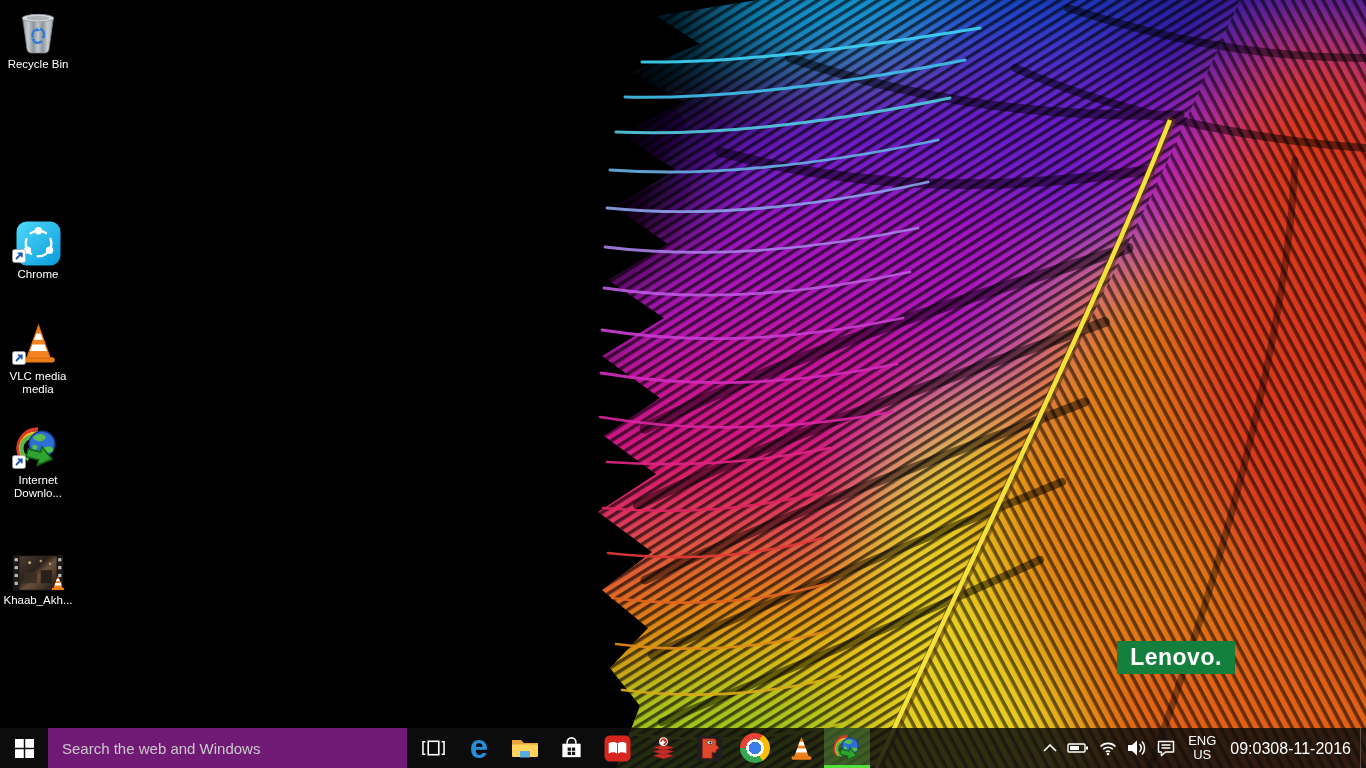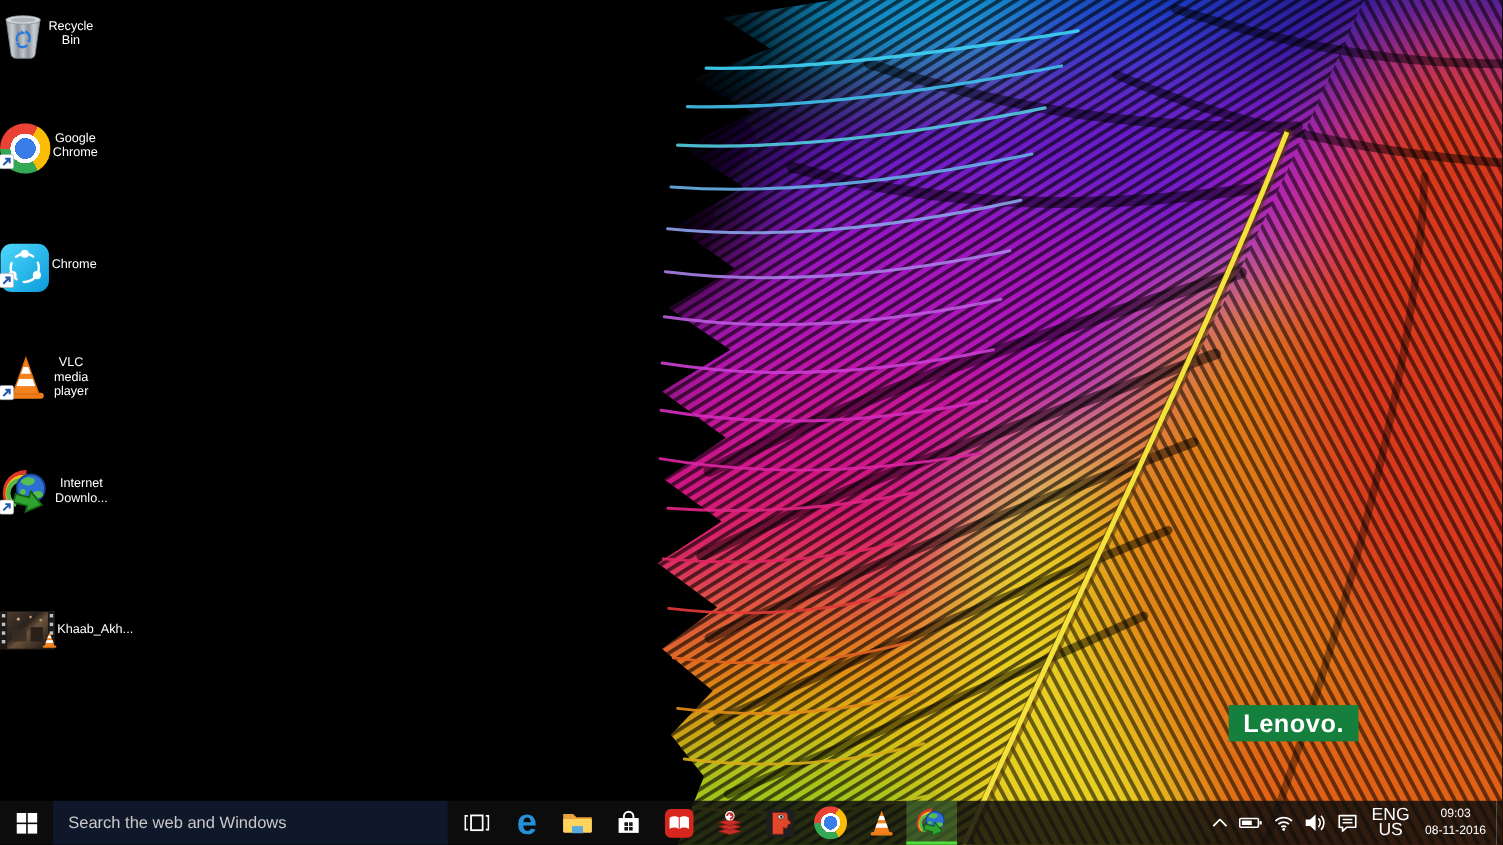--- a/index.html
+++ b/index.html
@@ -4,51 +4,51 @@
 <style>
   html,body{margin:0;padding:0;width:1366px;height:768px;overflow:hidden;background:#000;
     font-family:"Liberation Sans",sans-serif;-webkit-font-smoothing:antialiased;}
   #stage{position:relative;width:1366px;height:768px;overflow:hidden;}
   #wp{position:absolute;left:0;top:0;z-index:0;}
   
   #lenovo{position:absolute;left:1117px;top:641px;width:118px;height:33px;background:#15803d;
     display:flex;align-items:center;justify-content:center;z-index:1;}
   #lenovo span{color:#fff;font-size:23px;font-weight:bold;letter-spacing:.5px;}
   
-  .cell{position:absolute;left:0;width:76px;display:flex;flex-direction:row;align-items:center;
+  .cell{position:absolute;left:0;width:76px;display:flex;flex-direction:column;align-items:center;
     gap:2px;z-index:2;cursor:default;}
   .ic{width:50px;height:50px;display:flex;align-items:flex-end;justify-content:center;position:relative;}
   .lbl{font-size:11.5px;line-height:13px;color:#fff;text-align:center;
     text-shadow:0 1px 2px #000,0 0 4px #000,1px 1px 2px #000;}
   .badge{position:absolute;left:-1px;bottom:-1px;}
   .chrome-ball{border-radius:50%;}
   .chrome-46{width:46px;height:46px;background:
     radial-gradient(circle,#3B7DE8 0 9.5px,#fff 9.5px 13.5px,rgba(0,0,0,0) 13.5px),
     conic-gradient(from 30deg,#FBBC05 0 120deg,#34A853 120deg 240deg,#EA4335 240deg 360deg);}
   .chrome-30{width:30px;height:30px;background:
     radial-gradient(circle,#3B7DE8 0 6.2px,#fff 6.2px 8.8px,rgba(0,0,0,0) 8.8px),
     conic-gradient(from 30deg,#FBBC05 0 120deg,#34A853 120deg 240deg,#EA4335 240deg 360deg);}
   
   #taskbar{position:absolute;left:0;bottom:0;width:1366px;height:40px;
     background:rgba(14,14,14,.84);display:flex;align-items:stretch;z-index:5;}
   .tbtn{width:46px;height:40px;display:flex;align-items:center;justify-content:center;
     background:transparent;border:none;padding:0;position:relative;cursor:pointer;}
   #start-btn{width:48px;}
-  #searchbox{width:345px;height:40px;border:none;outline:none;background:#0f172a;color:#C9C9C9;
+  #searchbox{width:345px;height:40px;border:none;outline:none;background:#701a75;color:#C9C9C9;
     font-size:15px;padding:0 0 0 14px;font-family:"Liberation Sans",sans-serif;}
   #searchbox::placeholder{color:#C9C9C9;opacity:1;}
   .tbtn.active{background:rgba(116,196,88,.32);}
   .tbtn.active::after{content:"";position:absolute;left:0;right:0;bottom:0;height:3px;background:#52DE3A;}
   #tray{margin-left:auto;display:flex;align-items:center;}
   .trbtn{height:40px;border:none;background:transparent;display:flex;align-items:center;
     justify-content:center;padding:0 5px;cursor:pointer;}
   .lang{display:flex;flex-direction:column;align-items:center;justify-content:center;
-    color:#fff;font-size:16px;line-height:14px;padding:0 8px;}
-  .clock{display:flex;flex-direction:column;align-items:center;justify-content:center;
-    color:#fff;font-size:11px;line-height:15px;padding:0 9px 0 6px;text-align:center;}
+    color:#fff;font-size:13px;line-height:14px;padding:0 8px;}
+  .clock{display:flex;flex-direction:row;align-items:center;justify-content:center;
+    color:#fff;font-size:16px;line-height:15px;padding:0 9px 0 6px;text-align:center;}
   #showdesk{width:6px;height:40px;border:none;background:transparent;
     border-left:1px solid rgba(255,255,255,.22);padding:0;cursor:pointer;}
 </style>
 </head>
 <body>
 
 <div id="stage">
 
   <svg id="wp" width="1366" height="768" viewBox="0 0 1366 768" aria-hidden="true">
     <rect width="1366" height="768" fill="#000"></rect>
@@ -154,32 +154,20 @@
         <g fill="#2E7BD6">
           <polygon points="20.5,19.2 24.2,22.6 19.2,23.4"></polygon>
           <polygon points="29.6,30.6 25.2,29.8 28.6,26.4"></polygon>
           <polygon points="14.8,31.6 18.9,30.8 18,35.4"></polygon>
         </g>
       </svg>
     </div>
     <div class="lbl">Recycle Bin</div>
   </div>
 
-  <div class="cell" style="top:108px">
-    <div class="ic">
-      <div class="chrome-ball chrome-46"></div>
-      <span class="badge">
-        <svg width="14" height="14" viewBox="0 0 14 14">
-            <rect x="0.5" y="0.5" width="13" height="13" rx="2" fill="#fff" stroke="#9aa0a6" stroke-width="0.6"></rect>
-            <path d="M4,10 L9.5,4.5 M5.8,4.3 H9.8 V8.3" stroke="#1E56B0" stroke-width="1.8" fill="none"></path>
-          </svg>
-      </span>
-    </div>
-    <div class="lbl"><span>Google</span><br><span>Chrome</span></div>
-  </div>
 
   <div class="cell" style="top:216px">
     <div class="ic">
       <svg width="45" height="45" viewBox="0 0 44 44">
         <defs>
             <linearGradient id="shg" x1="0" y1="0" x2="1" y2="1">
           <stop offset="0" stop-color="#4ED9FA"></stop>
               <stop offset="1" stop-color="#0B9BDC"></stop>
             </linearGradient>
           </defs>
@@ -215,21 +203,21 @@
         </g>
         <path d="M13,2.5 L19.5,20.5 H6.5 Z" fill="none" stroke="#D96F10" stroke-width="0.7"></path>
       </svg>
       <span class="badge">
         <svg width="14" height="14" viewBox="0 0 14 14">
             <rect x="0.5" y="0.5" width="13" height="13" rx="2" fill="#fff" stroke="#9aa0a6" stroke-width="0.6"></rect>
             <path d="M4,10 L9.5,4.5 M5.8,4.3 H9.8 V8.3" stroke="#1E56B0" stroke-width="1.8" fill="none"></path>
           </svg>
       </span>
     </div>
-    <div class="lbl"><span>VLC media</span><br><span>player</span></div>
+    <div class="lbl"><span>VLC media</span><br><span>media</span></div>
   </div>
 
   <div class="cell" style="top:422px">
     <div class="ic">
       <svg width="48" height="48" viewBox="0 0 30 30">
         <path d="M4.5,21.5 A12,12 0 0 1 15,3.2" stroke="#E03828" stroke-width="2.4" fill="none"></path>
         <path d="M6.8,21.8 A9.6,9.6 0 0 1 15,5.8" stroke="#F2C020" stroke-width="2.4" fill="none"></path>
         <path d="M9.2,22 A7.2,7.2 0 0 1 15,8.4" stroke="#57B847" stroke-width="2.4" fill="none"></path>
         <circle cx="17.5" cy="12.5" r="8" fill="#2E6FD6" stroke="#173F8C" stroke-width="1"></circle>
         <path d="M12,8 q3,-2.5 6,-1.5 q2.5,0.8 1.5,2.8 q-2,2.2 -5,1.2 q-3.2,-0.8 -2.5,-2.5 Z" fill="#55BE4E"></path>

